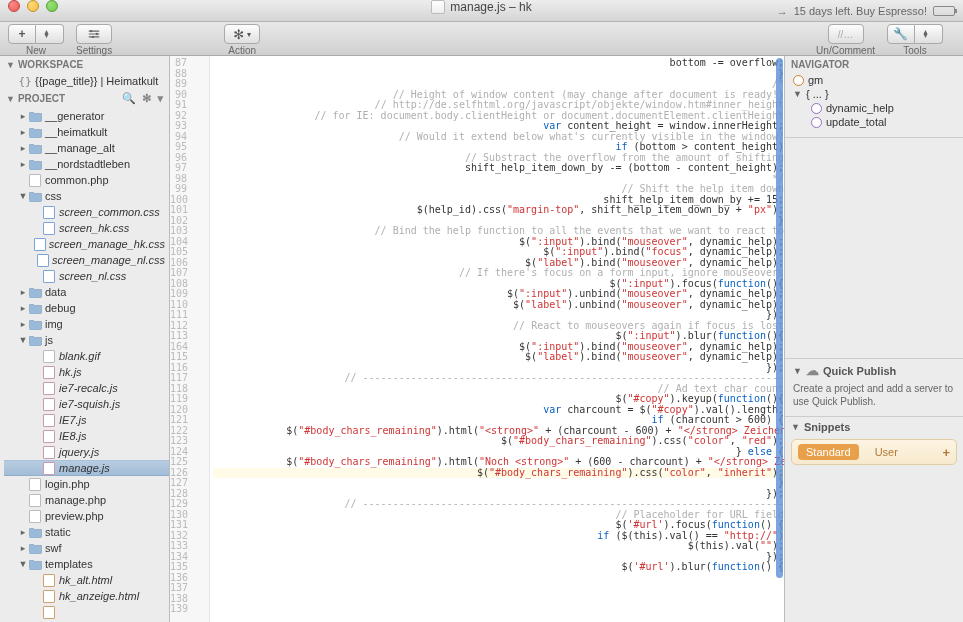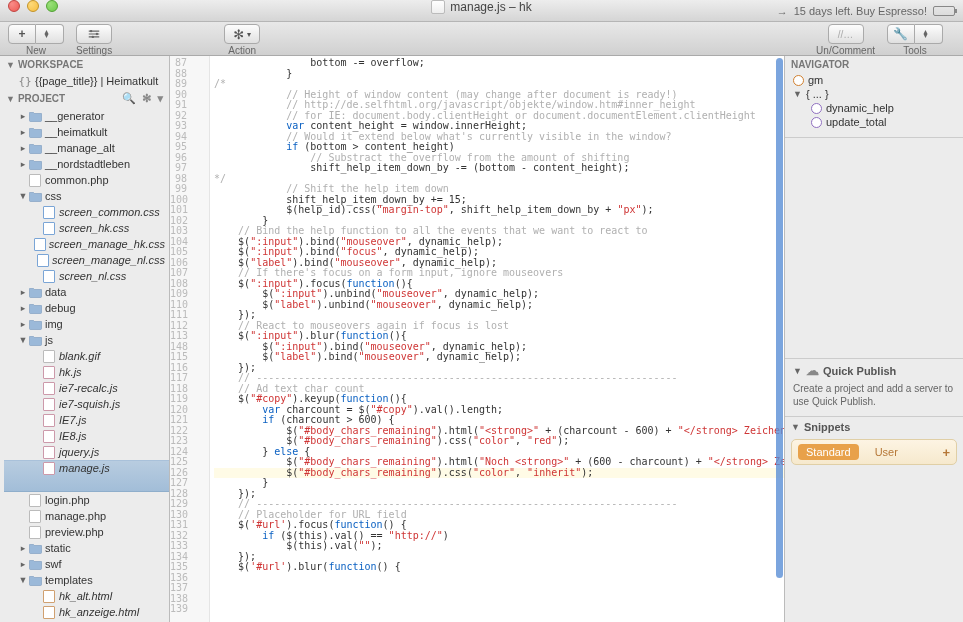--- a/index.html
+++ b/index.html
@@ -33,32 +33,32 @@
 .section-header .disclosure { margin-right: 3px; font-size: 9px; }
 .section-header .tools { margin-left: auto; display: flex; gap: 6px; color: #888; font-size: 11px; }
 .tree { padding-left: 4px; }
 .tree-item { display: flex; align-items: center; padding: 1px 4px 1px 0; white-space: nowrap; }
 .tree-item .disclosure { width: 10px; font-size: 9px; color: #666; text-align: center; }
 .tree-item .icon { width: 14px; height: 14px; margin-right: 3px; display: inline-flex; align-items: center; justify-content: center; }
 .file-icon-box { width: 12px; height: 13px; background: #fff; border: 1px solid #bbb; border-radius: 1px; }
 .css-icon { width: 12px; height: 13px; background: #fff; border: 1px solid #7aa5d6; border-radius: 1px; }
 .js-icon { width: 12px; height: 13px; background: #fff; border: 1px solid #c9a; border-radius: 1px; }
 .html-icon { width: 12px; height: 13px; background: #fff; border: 1px solid #d0a070; border-radius: 1px; }
-.tree-item.selected { background: linear-gradient(#b8cce0, #a2bdd8); color: #333; border-top: 1px solid #a9c1da; border-bottom: 1px solid #8faecb; padding-top: 0; padding-bottom: 16px; }
+.tree-item.selected { background: linear-gradient(#b8cce0, #a2bdd8); color: #333; border-top: 1px solid #a9c1da; border-bottom: 1px solid #8faecb; padding-top: 0; padding-bottom: 0; }
 .sub1 { padding-left: 14px; }
 .sub2 { padding-left: 28px; font-style: italic; }
 .curly-icon { font-family: monospace; color: #888; }
 
 .editor { flex: 1; background: #fff; display: flex; overflow: hidden; border-right: 1px solid #bbb; position: relative; }
 .gutter { width: 40px; background: #f7f7f7; border-right: 1px solid #e5e5e5; text-align: right; padding: 2px 22px 2px 0; color: #bbb; font-family: Menlo, Monaco, monospace; font-size: 10px; line-height: 10.5px; }
 .code { flex: 1; font-family: Menlo, Monaco, monospace; font-size: 10px; line-height: 10.5px; padding: 2px 0 2px 4px; white-space: pre; overflow: hidden; color: #333; }
 .code .c-comment { color: #b0b0b0; }
 .code .c-string { color: #cf3535; }
 .code .c-keyword { color: #0a60c2; }
-.code-line { display: block; }
+.code-line { display: block; text-align: right; }
 .hl-line { background: #fffbe6; }
 .scrollbar { position: absolute; right: 1px; top: 2px; width: 7px; height: 520px; background: #5a8fd6; border-radius: 4px; opacity: 0.8; }
 
 .sidebar-right { width: 178px; background: #ececec; display: flex; flex-direction: column; font-size: 11px; }
 .nav-panel { border-bottom: 1px solid #ccc; }
 .nav-header { padding: 3px 6px; font-size: 10px; color: #777; font-weight: bold; }
 .nav-tree { padding: 0 6px 8px 8px; }
 .nav-item { display: flex; align-items: center; padding: 1px 0; gap: 4px; }
 .nav-circle { width: 11px; height: 11px; border-radius: 50%; border: 1px solid; display: inline-block; }
 .nav-orange { border-color: #d08030; background: #fff; }
@@ -447,21 +447,21 @@
         <div>104</div>
         <div>105</div>
         <div>106</div>
         <div>107</div>
         <div>108</div>
         <div>109</div>
         <div>110</div>
         <div>111</div>
         <div>112</div>
         <div>113</div>
-        <div>148</div>
+        <div>164</div>
         <div>115</div>
         <div>116</div>
         <div>117</div>
         <div>118</div>
         <div>119</div>
         <div>120</div>
         <div>121</div>
         <div>122</div>
         <div>123</div>
         <div>124</div>

